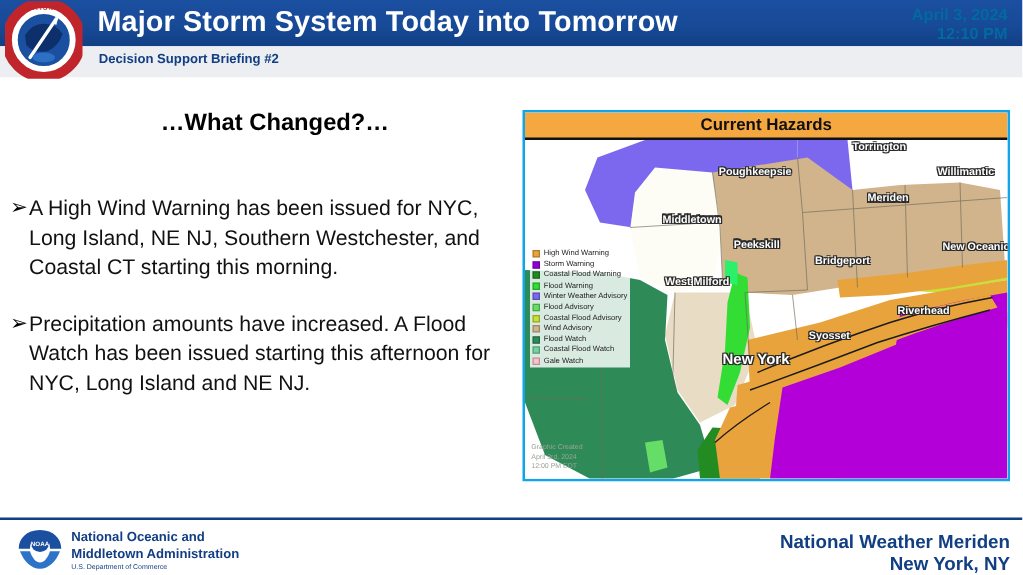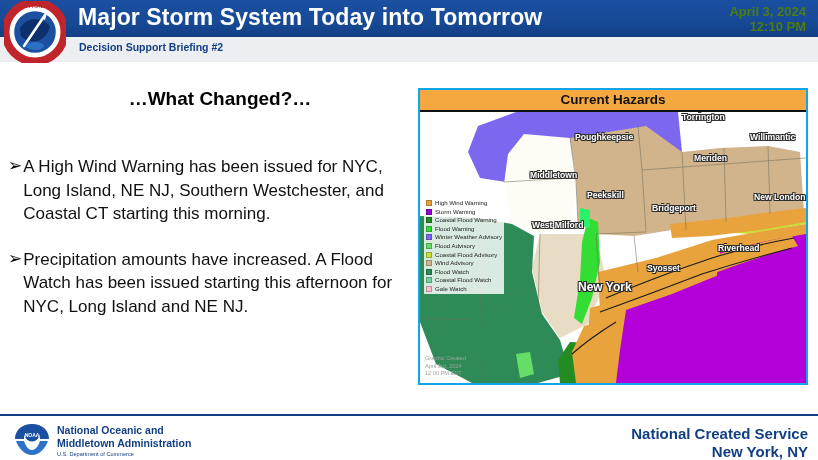--- a/index.html
+++ b/index.html
@@ -51,21 +51,21 @@
     left: 79px; top: 41px;
     font-size: 10.5px;
     font-weight: bold;
     color: #123f84;
     white-space: nowrap;
   }
   .header-date {
     position: absolute;
     right: 12px; top: 4px;
     text-align: right;
-    color: #4d7c0f;
+    color: #0369a1;
     font-size: 13px;
     font-weight: bold;
     line-height: 15px;
   }
 
   
   .nws-logo {
     position: absolute;
     left: 4px; top: 1px;
     width: 62px; height: 62px;
@@ -344,21 +344,21 @@
     </svg>
   </div>
 
   <div class="map-city" style="left:262px; top:22px;">Torrington</div>
   <div class="map-city" style="left:330px; top:42px;">Willimantic</div>
   <div class="map-city" style="left:155px; top:42px;">Poughkeepsie</div>
   <div class="map-city" style="left:274px; top:63px;">Meriden</div>
   <div class="map-city" style="left:110px; top:80px;">Middletown</div>
   <div class="map-city" style="left:167px; top:100px;">Peekskill</div>
   <div class="map-city" style="left:232px; top:113px;">Bridgeport</div>
-  <div class="map-city" style="left:334px; top:102px;">New London</div>
+  <div class="map-city" style="left:334px; top:102px;">New Oceanic</div>
   <div class="map-city" style="left:112px; top:130px;">West Milford</div>
   <div class="map-city" style="left:298px; top:153px;">Riverhead</div>
   <div class="map-city" style="left:227px; top:173px;">Syosset</div>
   <div class="map-city big" style="left:158px; top:190px;">New York</div>
 
   <div class="map-legend">
     <div class="legend-row">
       <span class="legend-swatch" style="background-color: rgb(232, 163, 61);"></span>
       <span class="legend-label">High Wind Warning</span>
     </div>
@@ -424,15 +424,15 @@
   </svg>
 </div>
 
 <div class="noaa-text">
   <div class="noaa-line1">National Oceanic and</div>
   <div class="noaa-line2">Middletown Administration</div>
   <div class="noaa-line3">U.S. Department of Commerce</div>
 </div>
 
 <div class="footer-right">
-  <div>National  Created  Service</div>
+  <div>National  Weather  Meriden</div>
   <div>New York, NY</div>
 </div>
 
 </body></html>

